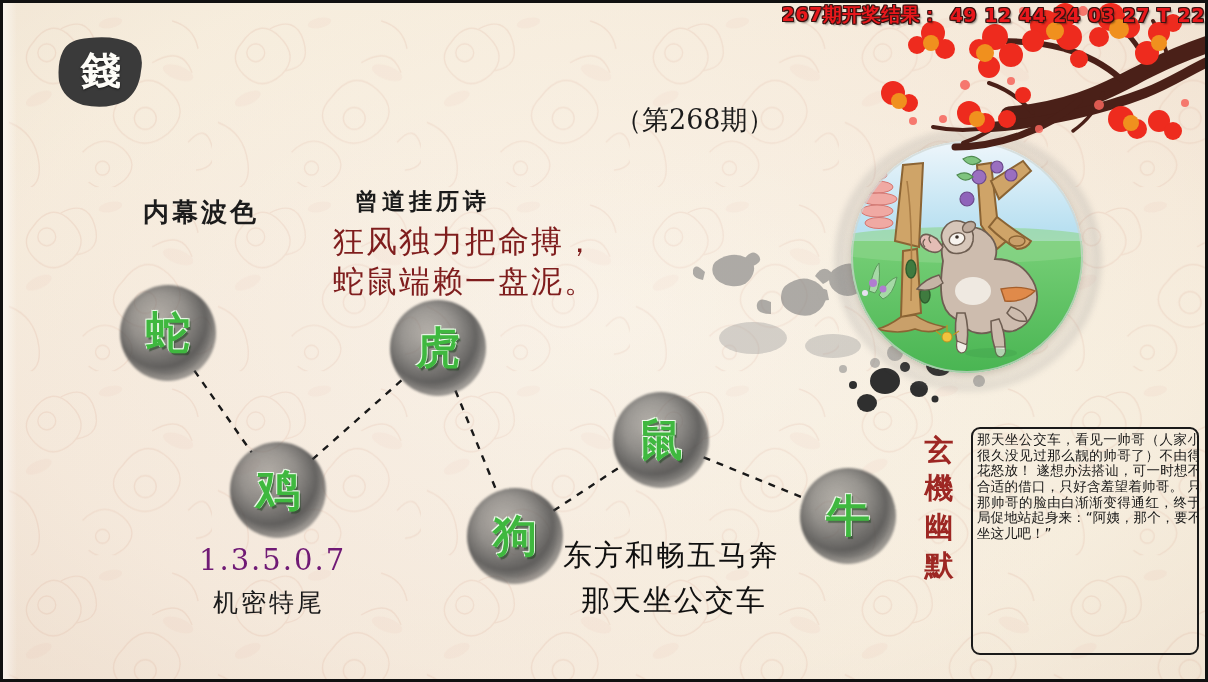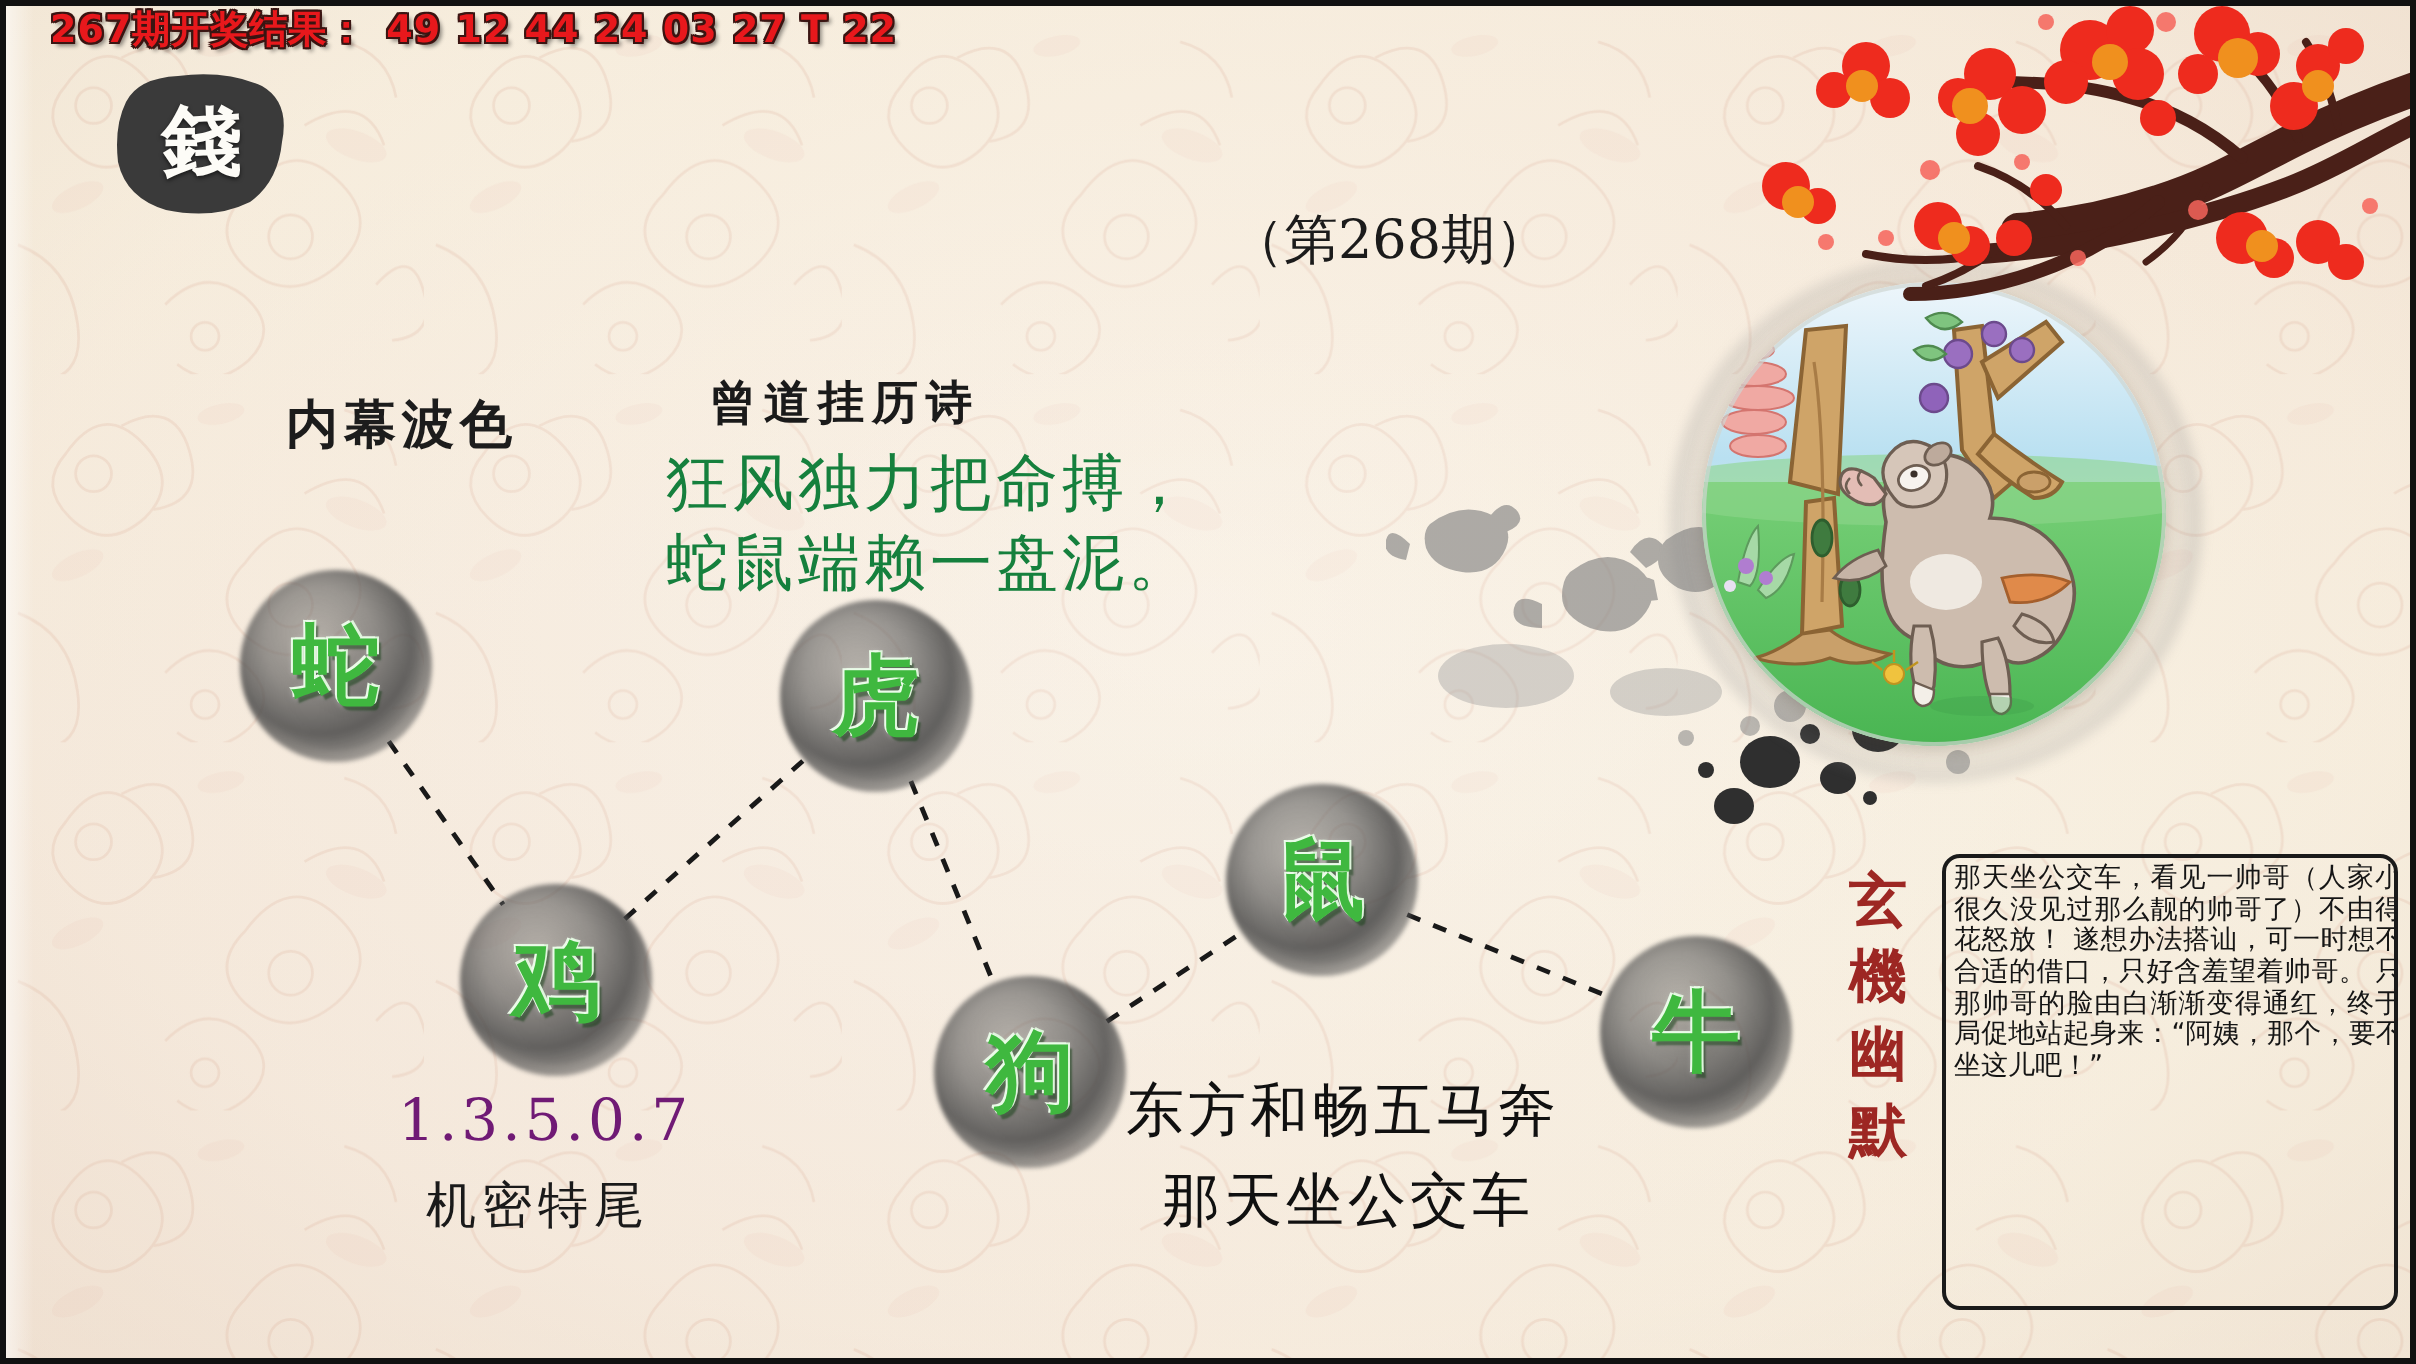--- a/index.html
+++ b/index.html
@@ -31,20 +31,21 @@
     background:radial-gradient(ellipse at 50% 45%, rgba(255,255,255,.25) 0%, rgba(236,215,198,.18) 70%, rgba(222,196,176,.32) 100%);
     pointer-events:none;
   }
 
   
   .result-bar{
     position:absolute;left:0;top:0;width:100%;height:24px;
     display:flex;align-items:center;
     padding-left:22px;box-sizing:border-box;
     z-index:40;
+    justify-content:flex-end;
   }
   .result-text{
     font-family:"DejaVu Sans","Liberation Sans",sans-serif;
     font-size:19px;font-weight:bold;letter-spacing:.5px;
     color:#e8181c;
     white-space:nowrap;
     -webkit-text-stroke:0px;
     text-shadow:
       1px 0 0 #3a1512, -1px 0 0 #3a1512, 0 1px 0 #3a1512, 0 -1px 0 #3a1512,
       1px 1px 0 #3a1512, -1px -1px 0 #3a1512, 1px -1px 0 #3a1512, -1px 1px 0 #3a1512,
@@ -101,21 +102,21 @@
   
   .poem-head{
     position:absolute;left:352px;top:183px;
     font-family:Liberation Sans, sans-serif;
     font-weight:bold;font-size:23px;letter-spacing:4px;color:#1a1a1a;
     white-space:nowrap;z-index:30;
   }
   .poem-line{
     position:absolute;left:330px;
     font-family:Liberation Sans, sans-serif;
-    font-size:31px;letter-spacing:2px;color:#15803d;
+    font-size:31px;letter-spacing:2px;color:#7f1d1d;
     white-space:nowrap;z-index:30;
   }
   .poem-line.l1{top:218px;}
   .poem-line.l2{top:258px;}
 
   
   .zodiac-layer{position:absolute;inset:0;z-index:25;}
   .node{
     position:absolute;
     width:96px;height:96px;

